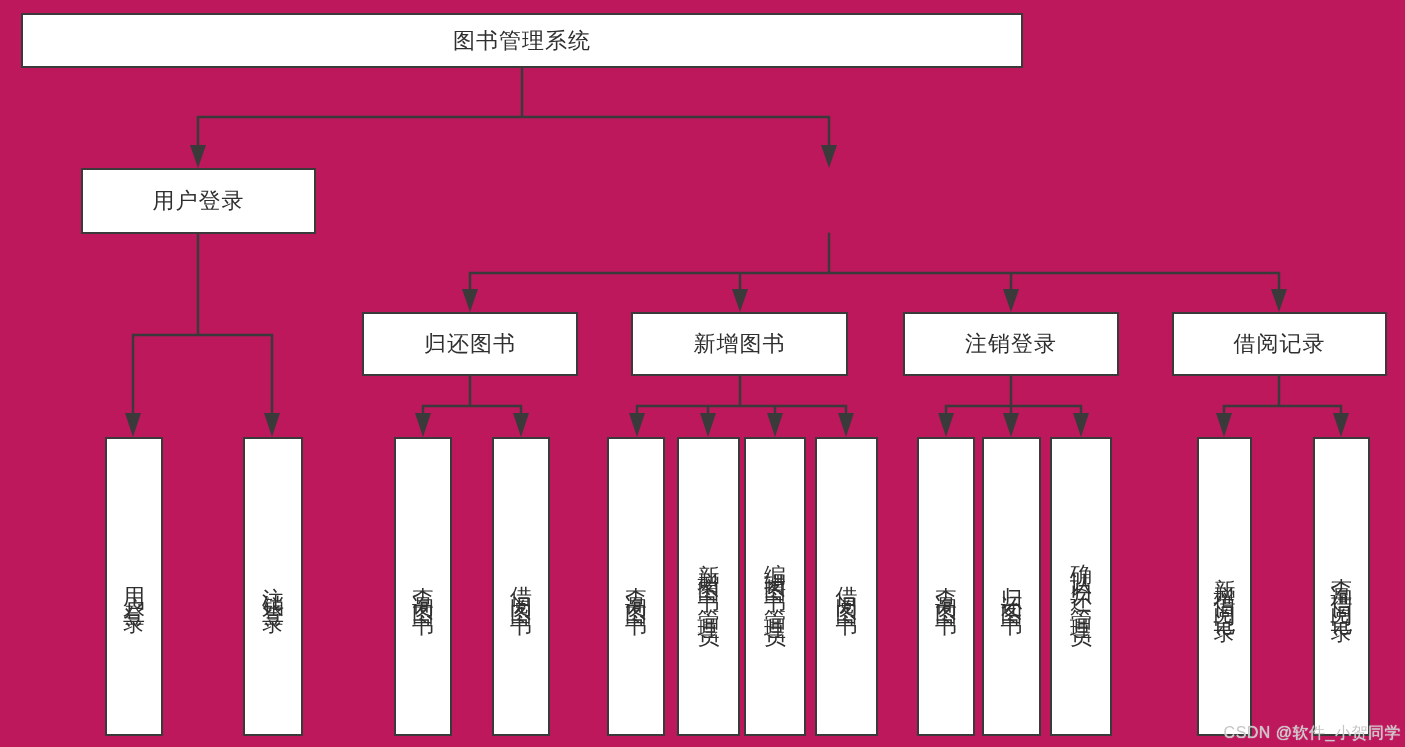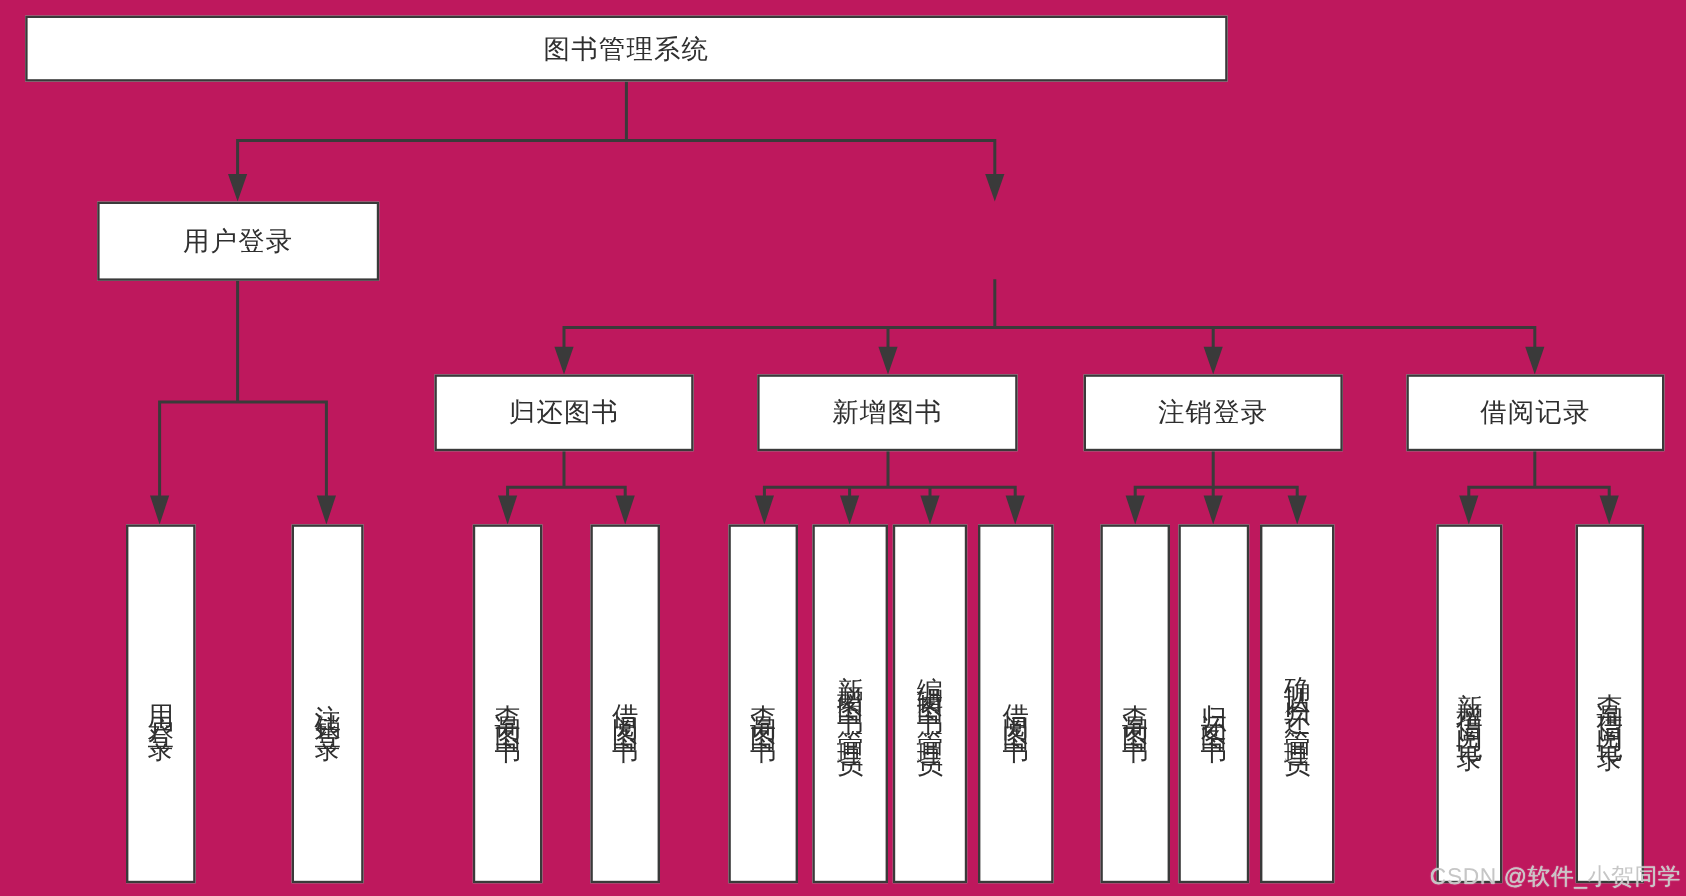--- a/index.html
+++ b/index.html
@@ -27,21 +27,21 @@
   .vbox .lbl{
     writing-mode:vertical-rl;
     text-orientation:mixed;
     font-size:22px;
     letter-spacing:9px;
     line-height:1;
   }
   #watermark{
     position:absolute;
     right:4px;bottom:3px;
-    font-size:19px;
+    font-size:16px;
     color:#c6c6c6;
     text-shadow:0 0 1px #ffffff;
     letter-spacing:0.5px;
     white-space:nowrap;
   }
 </style>
 </head>
 <body>
 
 <div id="canvas">

